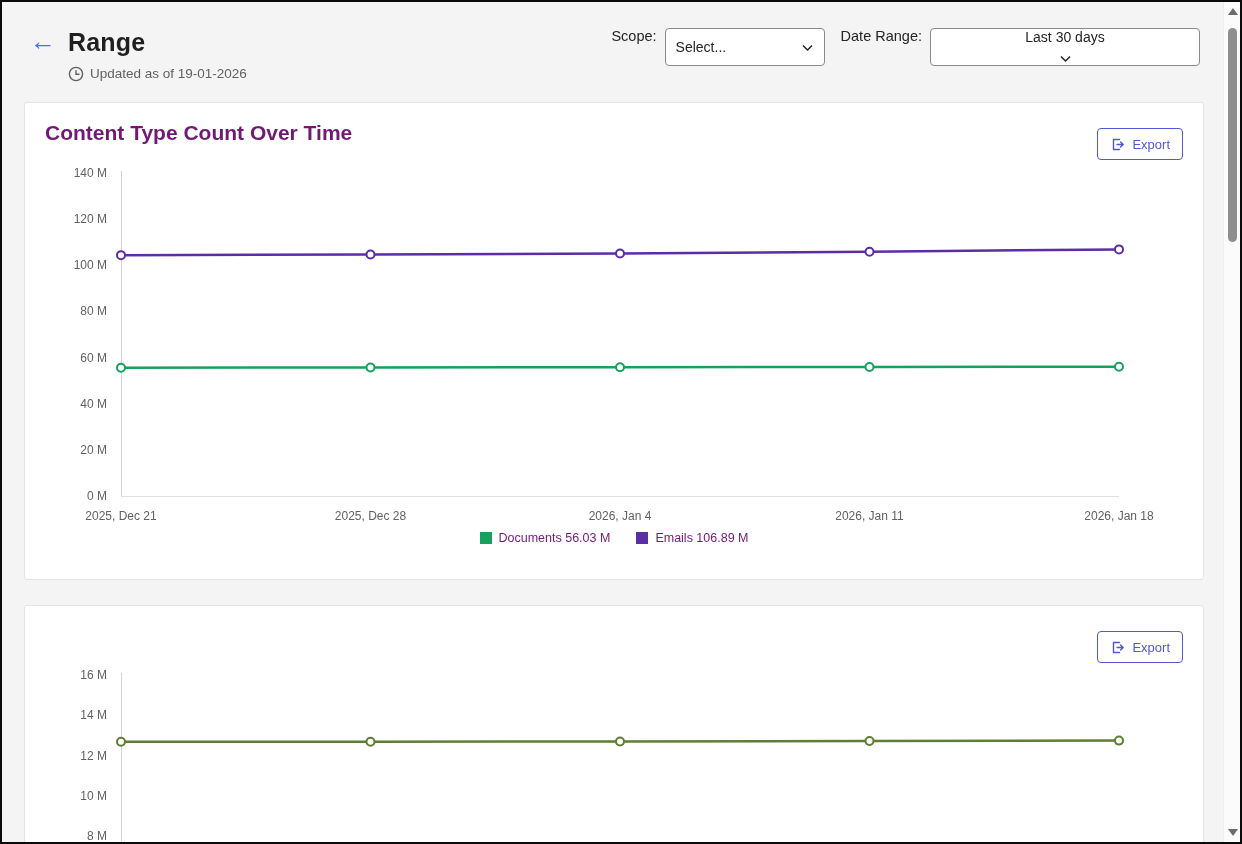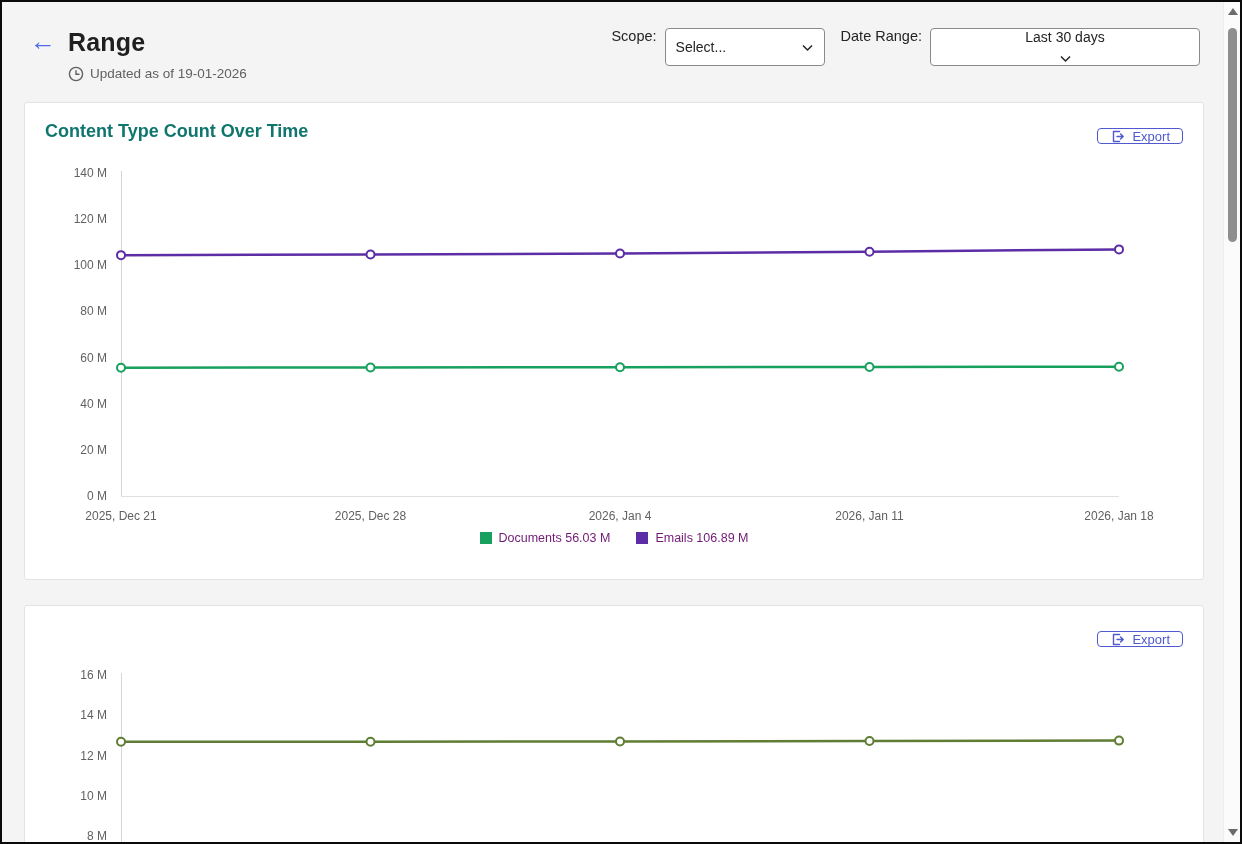--- a/index.html
+++ b/index.html
@@ -44,25 +44,25 @@
   .chevron svg { display:block; }
   
   .card {
     position:absolute; left:22px; width:1180px;
     background:#fff; border:1px solid #e3e3e3; border-radius:3px;
   }
   .card-1 { top:100px; height:478px; }
   .card-2 { top:603px; height:400px; }
   .card-title {
     position:absolute; left:20px; top:18px;
-    font-size:18px; font-weight:700; color:#0f766e;
+    font-size:21px; font-weight:700; color:#701a75;
   }
   .export-btn {
     position:absolute; right:20px; top:25px;
-    height:16px; padding:0 12px;
+    height:32px; padding:0 12px;
     display:flex; align-items:center; gap:7px;
     background:#fff; border:1px solid #5059cf; border-radius:4px;
     color:#5059cf; font-size:13px; cursor:pointer;
   }
   .export-btn svg { display:block; }
   .chart-svg { position:absolute; left:0; top:45px; }
   .chart-svg text { font-family:"Liberation Sans", sans-serif; font-size:12px; fill:#616161; }
   .legend {
     position:absolute; left:0; top:428px; width:100%;
     display:flex; justify-content:center; gap:26px;

